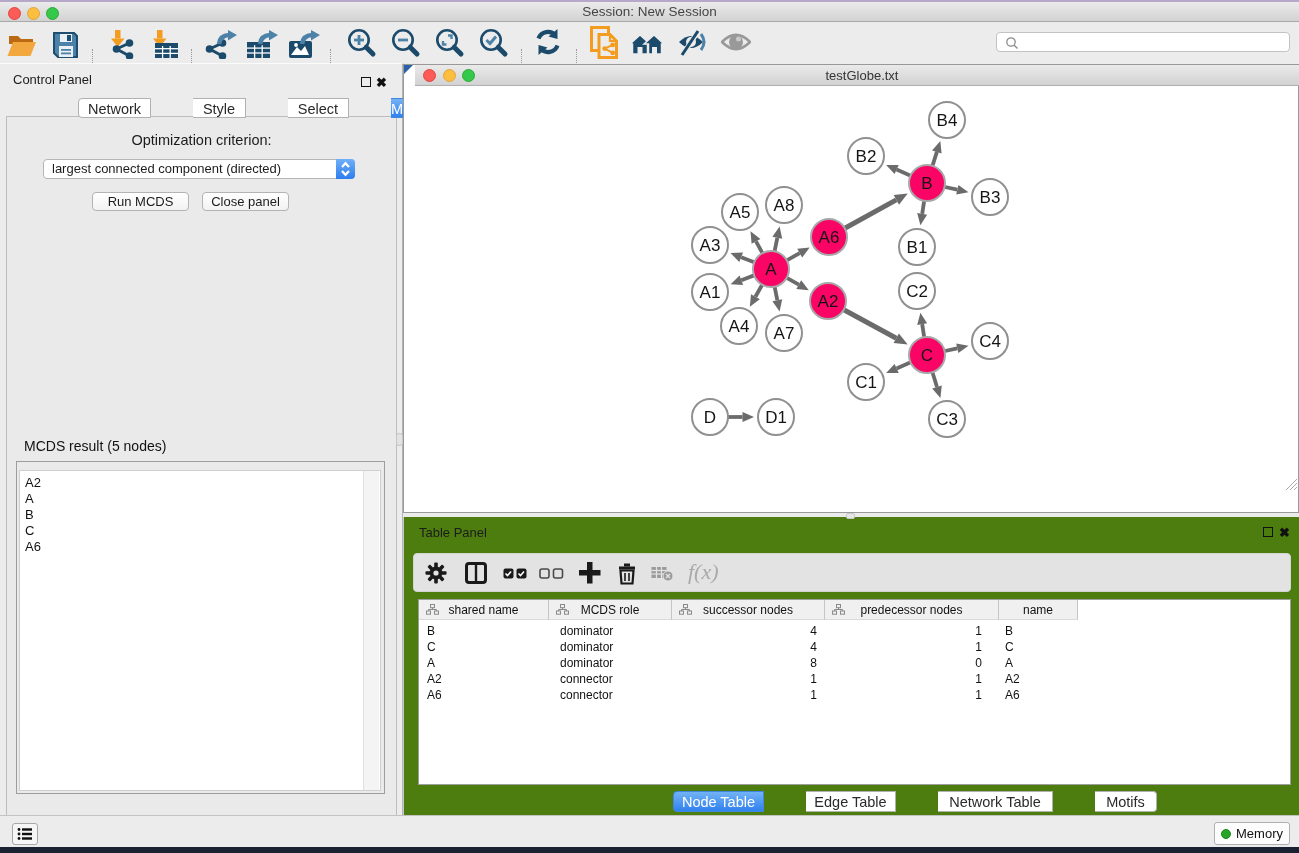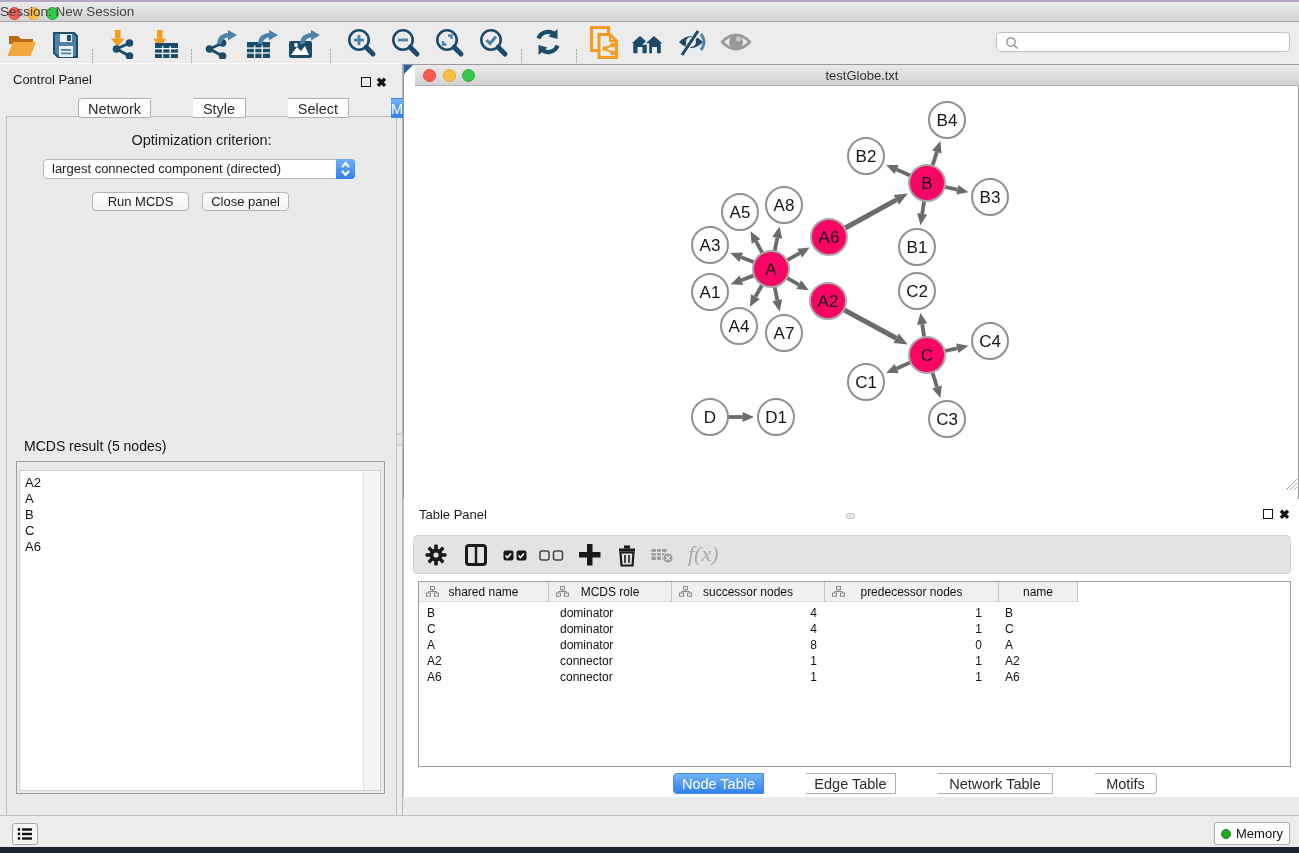--- a/index.html
+++ b/index.html
@@ -7,21 +7,21 @@
   font-family:"Liberation Sans", sans-serif; background:#ecebeb; }
 .abs { position:absolute; }
 
 #deskline { left:0; top:0; width:1299px; height:2px; background:#b7a8ca; }
 #titlebar { left:0; top:2px; width:1299px; height:20px;
   background:linear-gradient(#ebebeb,#d2d2d2); border-bottom:1px solid #aaa; }
 .tl { position:absolute; width:13px; height:13px; border-radius:50%; top:5px; }
 #titlebar .t1 { left:8px;  background:#fc5b57; border:1px solid #e2463d; }
 #titlebar .t2 { left:27px; background:#fcbe3f; border:1px solid #e0a63a; }
 #titlebar .t3 { left:46px; background:#35c94b; border:1px solid #2caa38; }
-#titletext { left:0; top:4px; width:1299px; font-size:13.5px; color:#454545; }
+#titletext { left:0; top:4px; width:1299px; text-align:center; font-size:13.5px; color:#454545; }
 #toolbar { left:0; top:23px; width:1299px; height:40px; background:#ececec; }
 .tsep { position:absolute; top:26px; height:34px; width:0;
   border-left:1px dotted #999; }
 #searchbox { left:996px; top:32px; width:294px; height:20px; background:#fff;
   border:1px solid #c3c3c3; border-radius:4px; }
 
 #cpanel { left:0; top:63px; width:403px; height:752px; background:#ececec;
   border-right:1px solid #b4b4b4; border-top:1px solid #fbfbfb; }
 .ptitle { position:absolute; font-size:13px; color:#1c1c1c; }
 .wbtn-sq { position:absolute; width:10px; height:10px; border:1.5px solid #111; }
@@ -54,21 +54,21 @@
   background:linear-gradient(#eaeaea,#d2d2d2); border-bottom:1px solid #b0b0b0;margin-left:11px; }
 #nettitle .tl { top:4px; }
 #nettitle .t1 { left:8px;  background:#fc5b57; border:1px solid #e2463d; }
 #nettitle .t2 { left:28px; background:#fcbe3f; border:1px solid #e0a63a; }
 #nettitle .t3 { left:47px; background:#35c94b; border:1px solid #2caa38; }
 #nettitle .ttl { position:absolute; left:0; top:3px; width:894px; text-align:center;
   font-size:13px; color:#343434; }
 #focuscorner { left:0; top:0; width:0; height:0;
   border-top:9px solid #2b5fa8; border-right:9px solid transparent; }
 
-#tpanel { left:403px; top:499px; width:896px; height:298px; background:#ffffff; border-left:1px solid #c9c9c9;}
+#tpanel { left:403px; top:517px; width:896px; height:298px; background:#4d7c0f; border-left:1px solid #c9c9c9;}
 #ttoolbar { left:9px; top:36px; width:878px; height:39px; background:#e4e3e3;
   border:1px solid #d4d3d3; border-radius:4px; }
 #ttable { left:14px; top:82px; width:873px; height:186px; background:#fff;
   border:1px solid #9e9e9e; position:absolute;}
 .th { position:absolute; top:0; height:20px; background:#f0f0f0;
   border-right:1px solid #c6c6c6; border-bottom:1px solid #d9d9d9;
   font-size:12px; color:#111; text-align:center; line-height:20px; }
 .trow { position:absolute; font-size:12px; color:#111; height:16px; line-height:16px; }
 .tnum { position:absolute; font-size:12px; color:#111; height:16px; line-height:16px; text-align:right; }
 .btab { font-size:14.5px; color:#2a2a2a; background:#fff; border:1px solid #b1b1b1;

